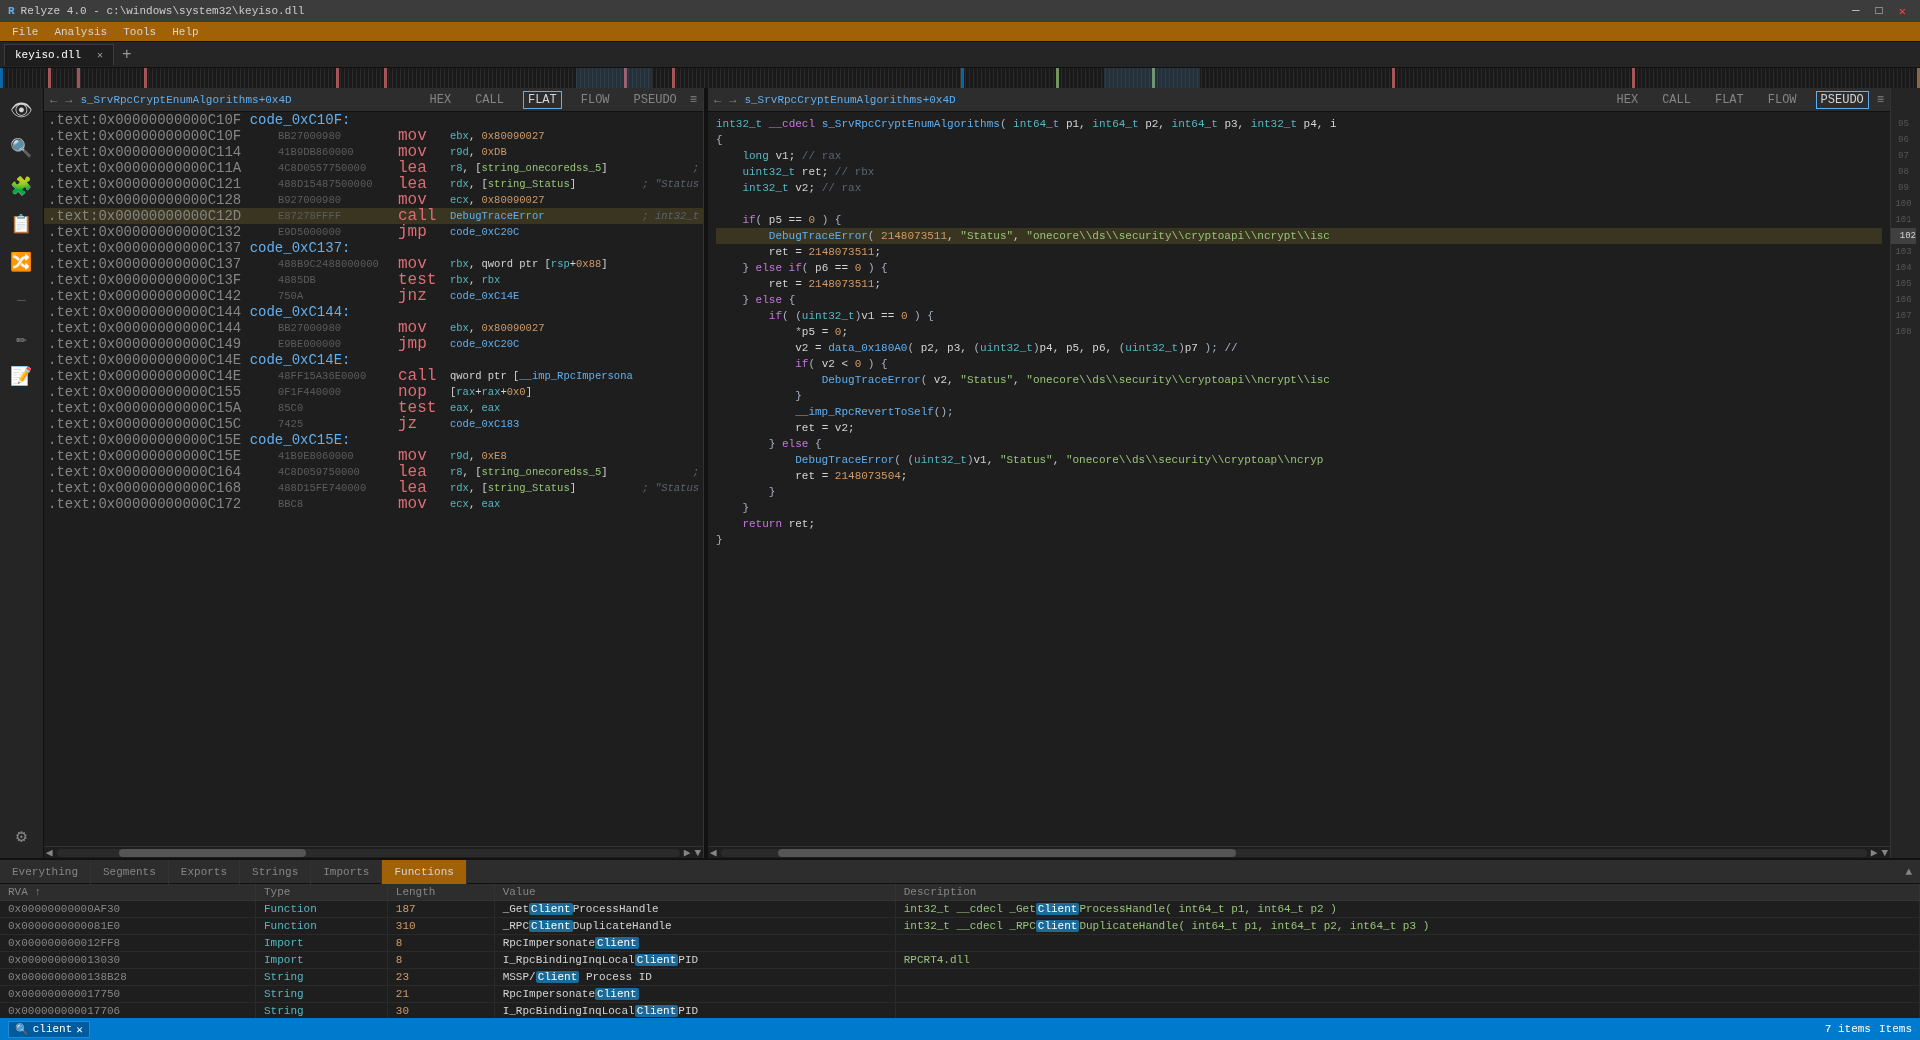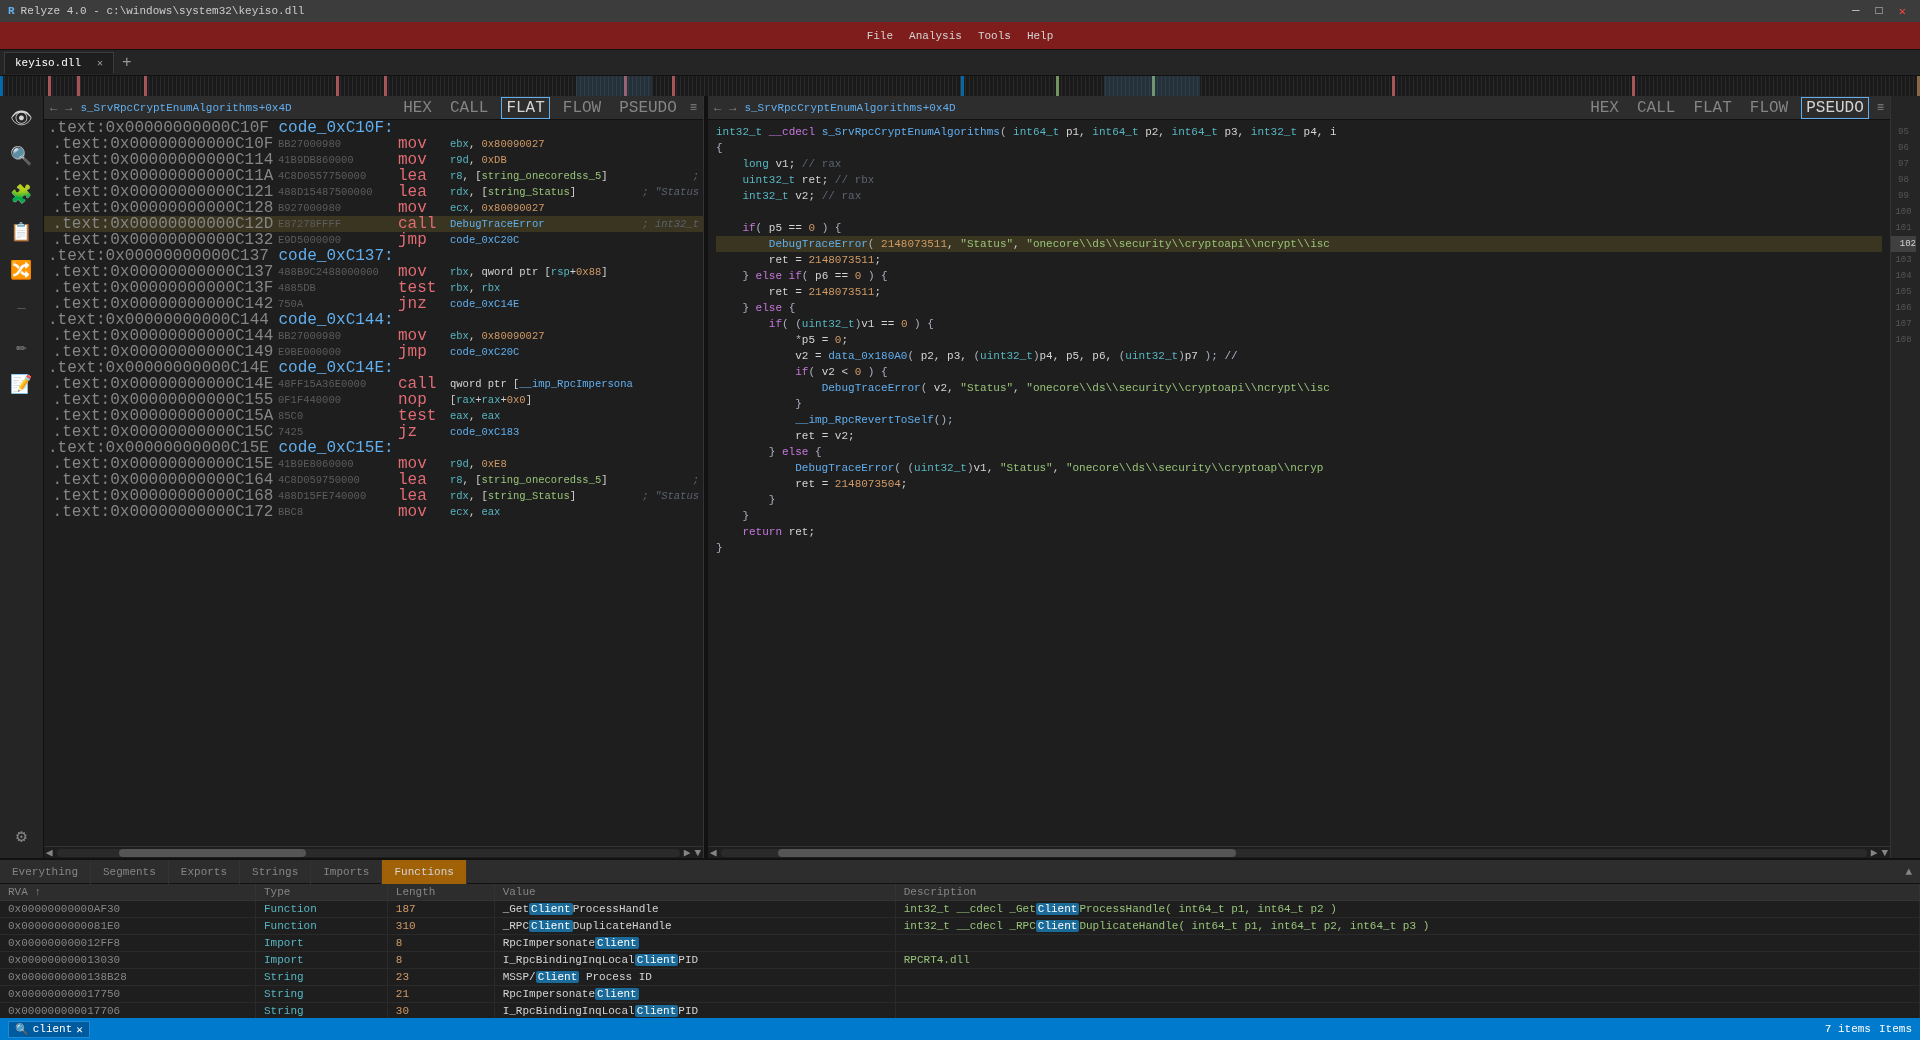--- a/index.html
+++ b/index.html
@@ -30,28 +30,27 @@
     #titlebar-controls { display: flex; gap: 4px; }
     #titlebar-controls span {
       cursor: pointer;
       padding: 0 6px;
       font-size: 12px;
       color: #cccccc;
     }
 
     
     #menubar {
-      background: #7f1d1d;
-      height: 28px;
+      background: #a16207;
+      height: 20px;
       display: flex;
       align-items: center;
       padding: 0 4px;
       flex-shrink: 0;
       border-bottom: 1px solid #111;
-      justify-content: center;
     }
     .menu-item {
       padding: 0 8px;
       cursor: pointer;
       color: #d4d4d4;
       height: 100%;
       display: flex;
       align-items: center;
     }
 
@@ -196,23 +195,24 @@
       font-size: 12px;
     }
     .panel-header-title {
       color: #61afef;
       font-size: 11px;
       flex: 1;
     }
     .panel-view-btn {
       color: #858585;
       cursor: pointer;
-      font-size: 16px;
+      font-size: 12px;
       padding: 1px 4px;
       border: 1px solid transparent;
+      margin-left: 6px;
     }
     .panel-view-btn.active { color: #d4d4d4; border-color: #61afef; }
     .panel-overflow-btn { color: #858585; cursor: pointer; font-size: 12px; }
 
     .panel-content {
       flex: 1;
       overflow: auto;
       background: #1e1e1e;
       padding: 0;
     }
@@ -220,21 +220,21 @@
     .disasm-line {
       display: flex;
       height: 16px;
       align-items: center;
       padding: 0 4px;
       white-space: nowrap;
     }
     .disasm-line.highlighted { background: #3a3520; }
     .disasm-line.section-label { color: #858585; }
 
-    .addr { color: #858585; width: 230px; flex-shrink: 0; font-size: 16px; text-align: center; }
+    .addr { color: #858585; width: 230px; flex-shrink: 0; font-size: 14px; }
     .addr .func-ref { color: #61afef; }
     .bytes { color: #5c5c5c; width: 120px; flex-shrink: 0; font-size: 10.5px; }
     .mnemonic { color: #e06c75; width: 52px; flex-shrink: 0; font-size: 16px; }
     .operands { color: #d4d4d4; flex: 1; font-size: 10.5px; }
     .operands .reg { color: #56b6c2; margin-top: 17px; }
     .operands .num { color: #d19a66; }
     .operands .str-ref { color: #98c379; }
     .operands .call-ref { color: #61afef; }
     .comment { color: #5c6370; font-style: italic; font-size: 10.5px; }
 

